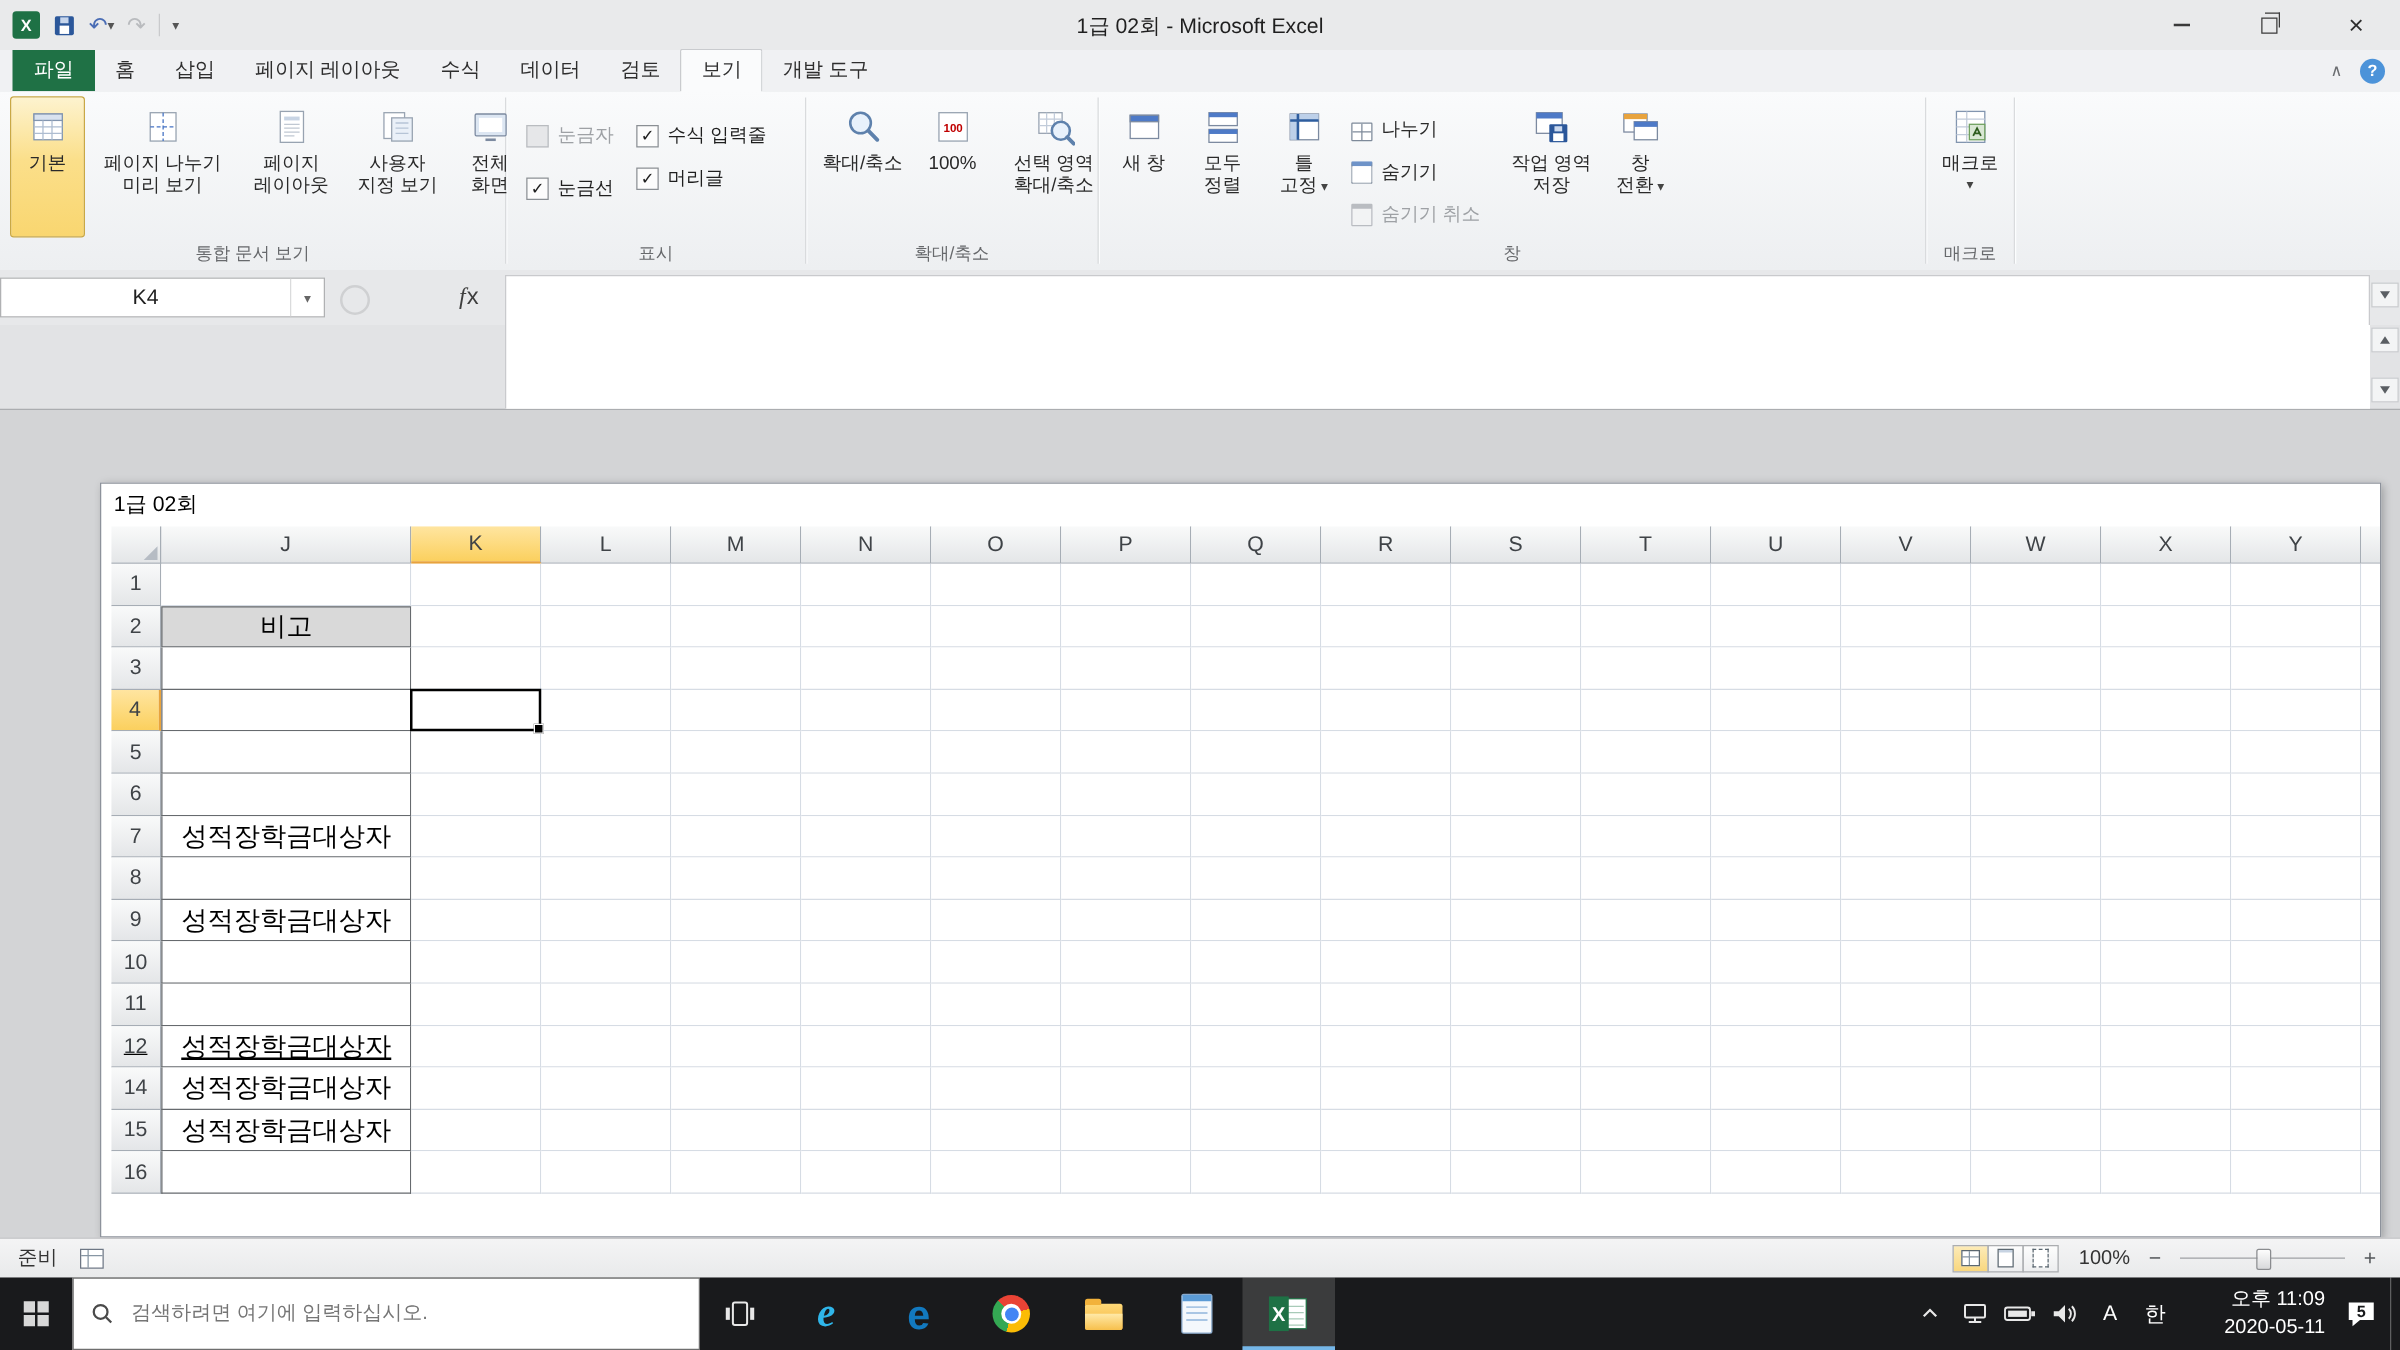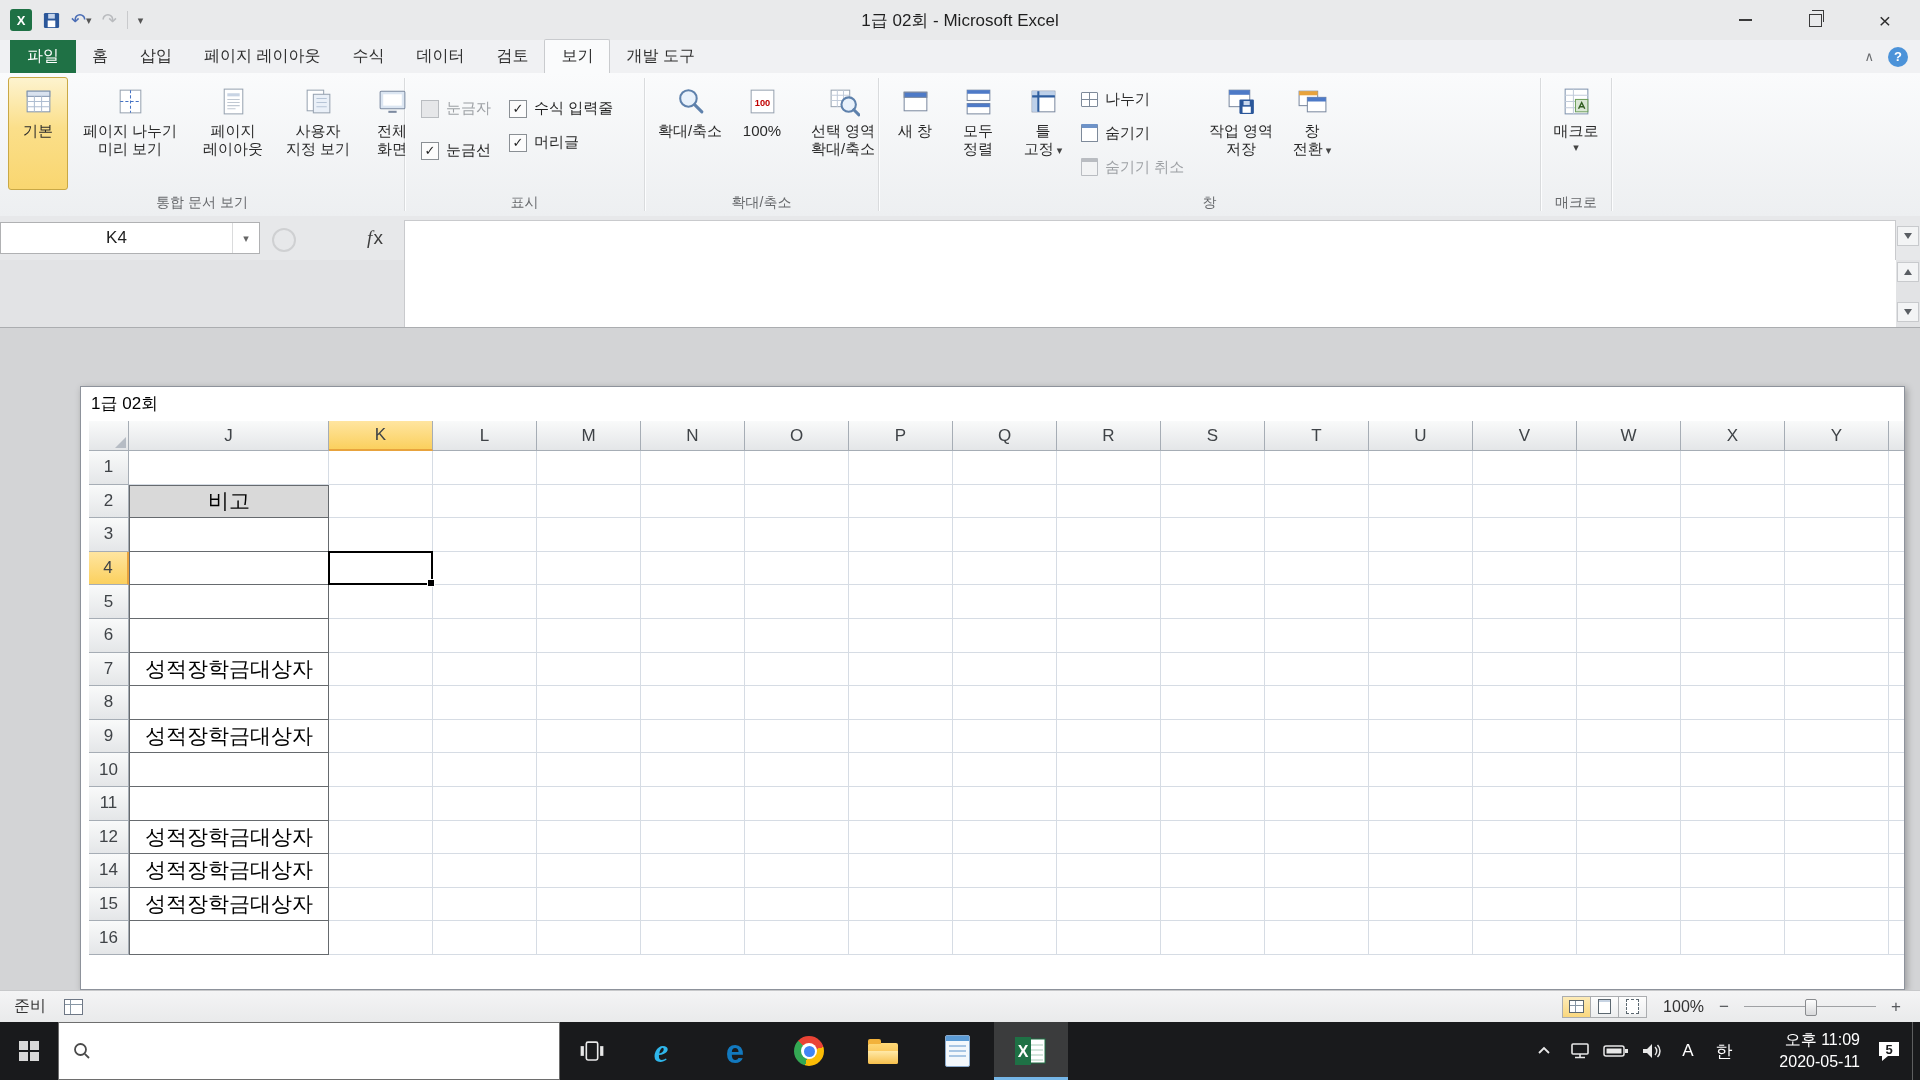--- a/index.html
+++ b/index.html
@@ -46,21 +46,21 @@
   .caret{font-size:11px;color:#444;margin-left:3px;}
   .caret.below{margin:1px 0 0;}
   
   .cb{position:absolute;display:flex;align-items:center;gap:7px;font-size:15px;color:#1F1F1F;white-space:nowrap;}
   .cb .box{width:16px;height:16px;border:1px solid #8A8F94;background:#FCFCFC;display:flex;align-items:center;justify-content:center;flex:none;}
   .cb .box.on::after{content:"✓";font-size:13px;color:#1F1F1F;font-weight:bold;}
   .cb.dis{color:#9EA1A5;}
   .cb.dis .box{border-color:#B9BCC0;background:#E6E7E9;}
   
   .vcol{display:flex;flex-direction:column;gap:6px;padding-top:8px;flex:none;}
-  .smallbtn{height:28px;display:flex;align-items:center;gap:7px;font-size:15px;color:#2A2A2A;padding:0 4px;white-space:nowrap;}
+  .smallbtn{height:28px;display:flex;align-items:flex-end;gap:7px;font-size:15px;color:#2A2A2A;padding:0 4px;white-space:nowrap;}
   .smallbtn.dis{color:#9EA1A5;}
   .mini{display:inline-block;width:15px;height:13px;background:#FFF;border:1px solid #7E8A9A;border-top:4px solid #6E93C8;border-radius:1px;flex:none;}
   .mini.split-i{border-top:1px solid #7E8A9A;background:linear-gradient(#7E8A9A,#7E8A9A) 0 6px/100% 1px no-repeat,linear-gradient(#7E8A9A,#7E8A9A) 7px 0/1px 100% no-repeat,#fff;}
   .smallbtn.dis .mini{border-color:#B9BCC1;border-top-color:#B9BCC1;background:#F2F3F4;}
 
   
   #formula-row{position:absolute;left:0;top:216px;width:1920px;height:44px;background:#E7E8EA;}
   #name-box{position:absolute;left:0;top:6px;width:260px;height:32px;background:#fff;border:1px solid #B0B1B3;display:flex;align-items:center;box-sizing:border-box;}
   .nb-text{flex:1;text-align:center;font-size:17px;color:#1F1F1F;}
   .nb-arrow{width:26px;height:100%;display:flex;align-items:center;justify-content:center;border-left:1px solid #DADBDC;color:#666;font-size:11px;}
@@ -679,21 +679,21 @@
             <div class="cell" style="width: 104px;"></div>
             <div class="cell" style="width: 104px;"></div>
             <div class="cell" style="width: 104px;"></div>
             <div class="cell" style="width: 104px;"></div>
             <div class="cell" style="width: 104px;"></div>
             <div class="cell" style="width: 104px;"></div>
             <div class="cell" style="width: 104px;"></div>
             <div class="cell" style="width: 104px;"></div>
             <div class="cfill"></div>
           </div>
-          <div class="srow" style="height: 33.6px;">
+          <div class="srow" style="height: 33.6px; text-decoration: underline;">
             <div class="hcell" style="width: 40px;">12</div>
             <div class="cell jb" style="width: 200px;">성적장학금대상자</div>
             <div class="cell" style="width: 104px;"></div>
             <div class="cell" style="width: 104px;"></div>
             <div class="cell" style="width: 104px;"></div>
             <div class="cell" style="width: 104px;"></div>
             <div class="cell" style="width: 104px;"></div>
             <div class="cell" style="width: 104px;"></div>
             <div class="cell" style="width: 104px;"></div>
             <div class="cell" style="width: 104px;"></div>
@@ -802,20 +802,21 @@
           <span></span>
           <span></span>
           <span></span>
         </span>
     </div>
     <div id="tsearch">
       <svg width="20" height="20" viewBox="0 0 20 20">
           <circle cx="8.5" cy="8.5" r="5.5" fill="none" stroke="#4A4A4A" stroke-width="1.8"></circle>
           <path d="M12.8 12.8 L17 17" stroke="#4A4A4A" stroke-width="1.8"></path>
         </svg>
+      <input placeholder="검색하려면 여기에 입력하십시오." style="">
     </div>
     <div id="ttaskview">
       <svg width="26" height="26" viewBox="0 0 32 32">
           <rect x="9" y="5" width="14" height="22" rx="2" fill="none" stroke="#E8E8E8" stroke-width="2"></rect>
           <rect x="2" y="10" width="4" height="12" fill="#E8E8E8"></rect>
           <rect x="26" y="10" width="4" height="12" fill="#E8E8E8"></rect>
         </svg>
     </div>
     <div class="tapp">
         <span class="ie-e">e</span>

